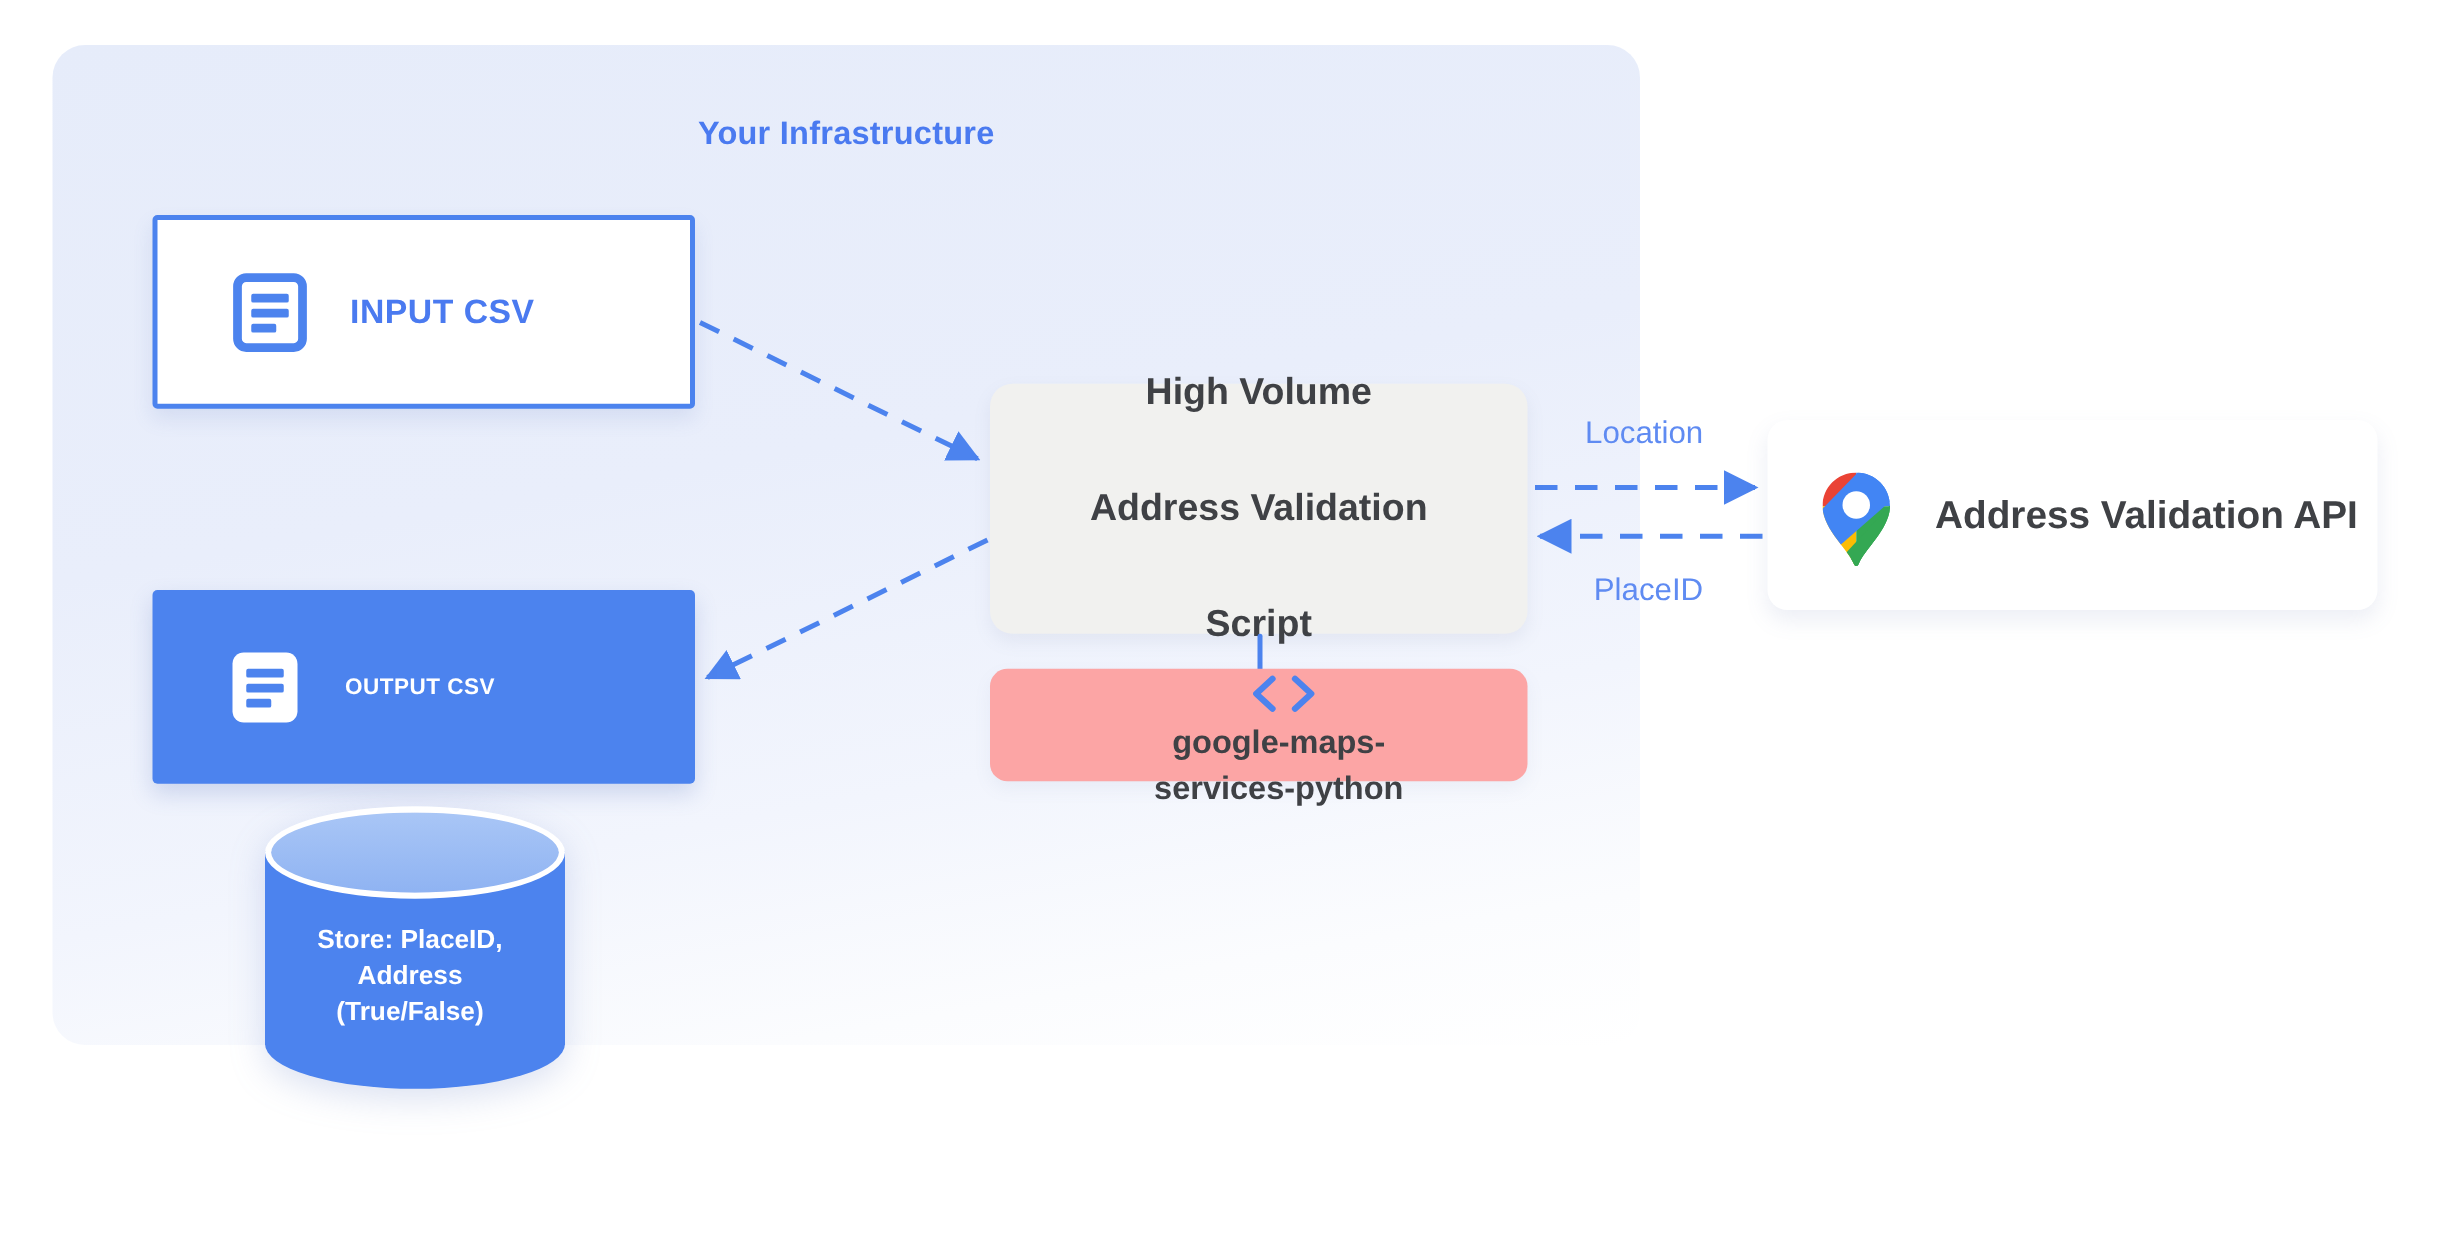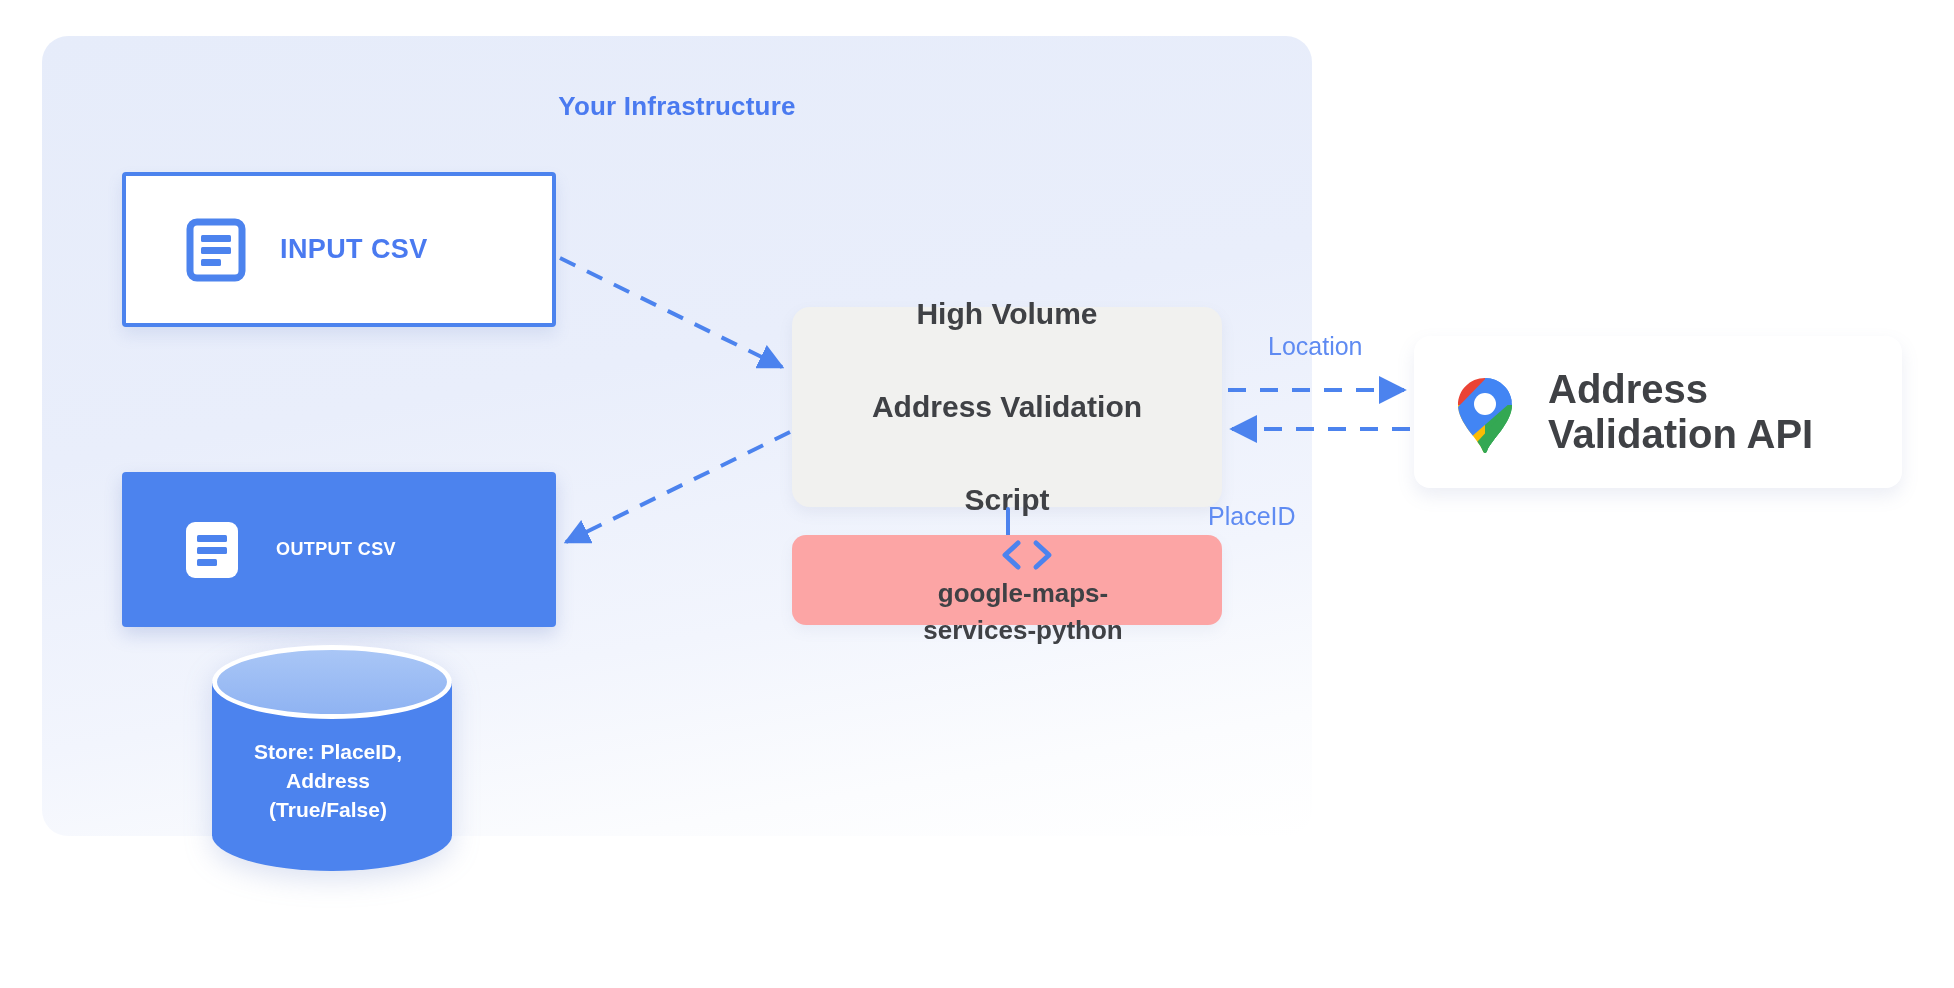--- a/index.html
+++ b/index.html
@@ -155,34 +155,34 @@
     width: 488px;
     height: 152px;
     background: #ffffff;
     border-radius: 16px;
     box-shadow: 0 8px 18px rgba(105, 125, 175, .13);
     padding-left: 38px;
   }
   .pin-icon { width: 66px; height: 72px; flex: 0 0 auto; }
   .api-box .node-label {
     color: #3f4145;
-    font-size: 40px;
+    font-size: 31px;
     font-weight: bold;
     margin-left: 30px;
   }
 
   
   .edge-label {
     position: absolute;
     color: #5f8bf2;
     font-size: 25px;
     white-space: nowrap;
   }
   .label-location { left: 1268px; top: 332px; }
-  .label-placeid  { left: 1208px; top: 458px; margin-top: 44px; }
+  .label-placeid  { left: 1275px; top: 458px; }
 
   
   .cylinder {
     position: absolute;
     left: 212px;
     top: 645px;
     width: 240px;
     height: 225px;
     filter: drop-shadow(0 8px 14px rgba(90, 120, 190, .22));
   }

